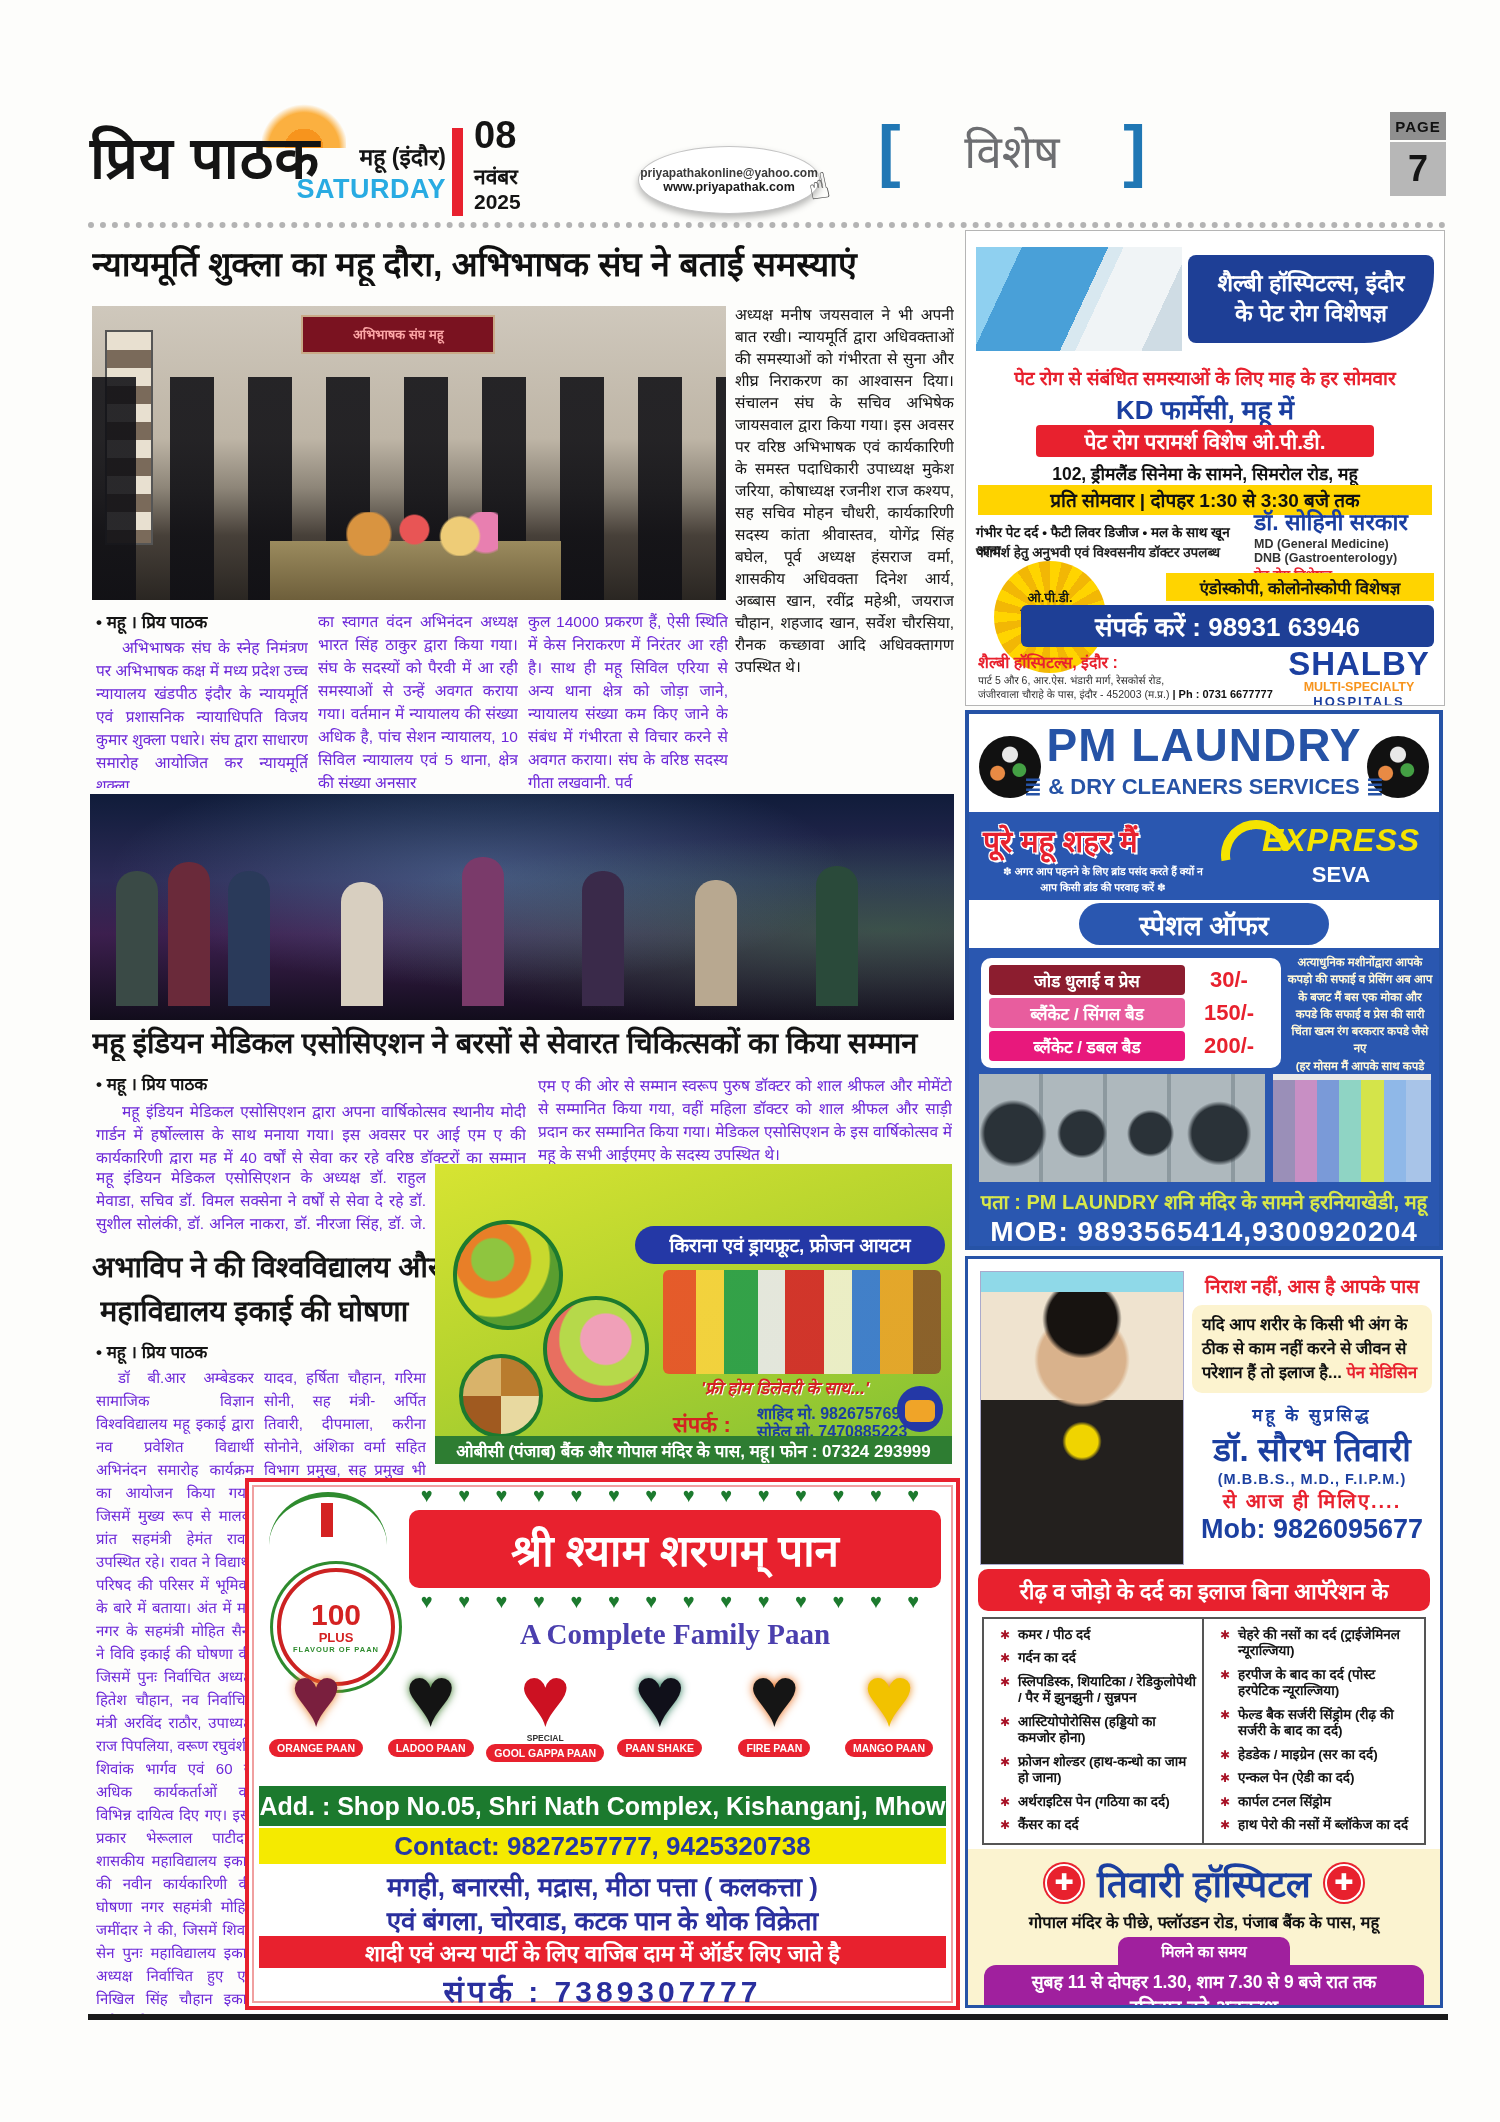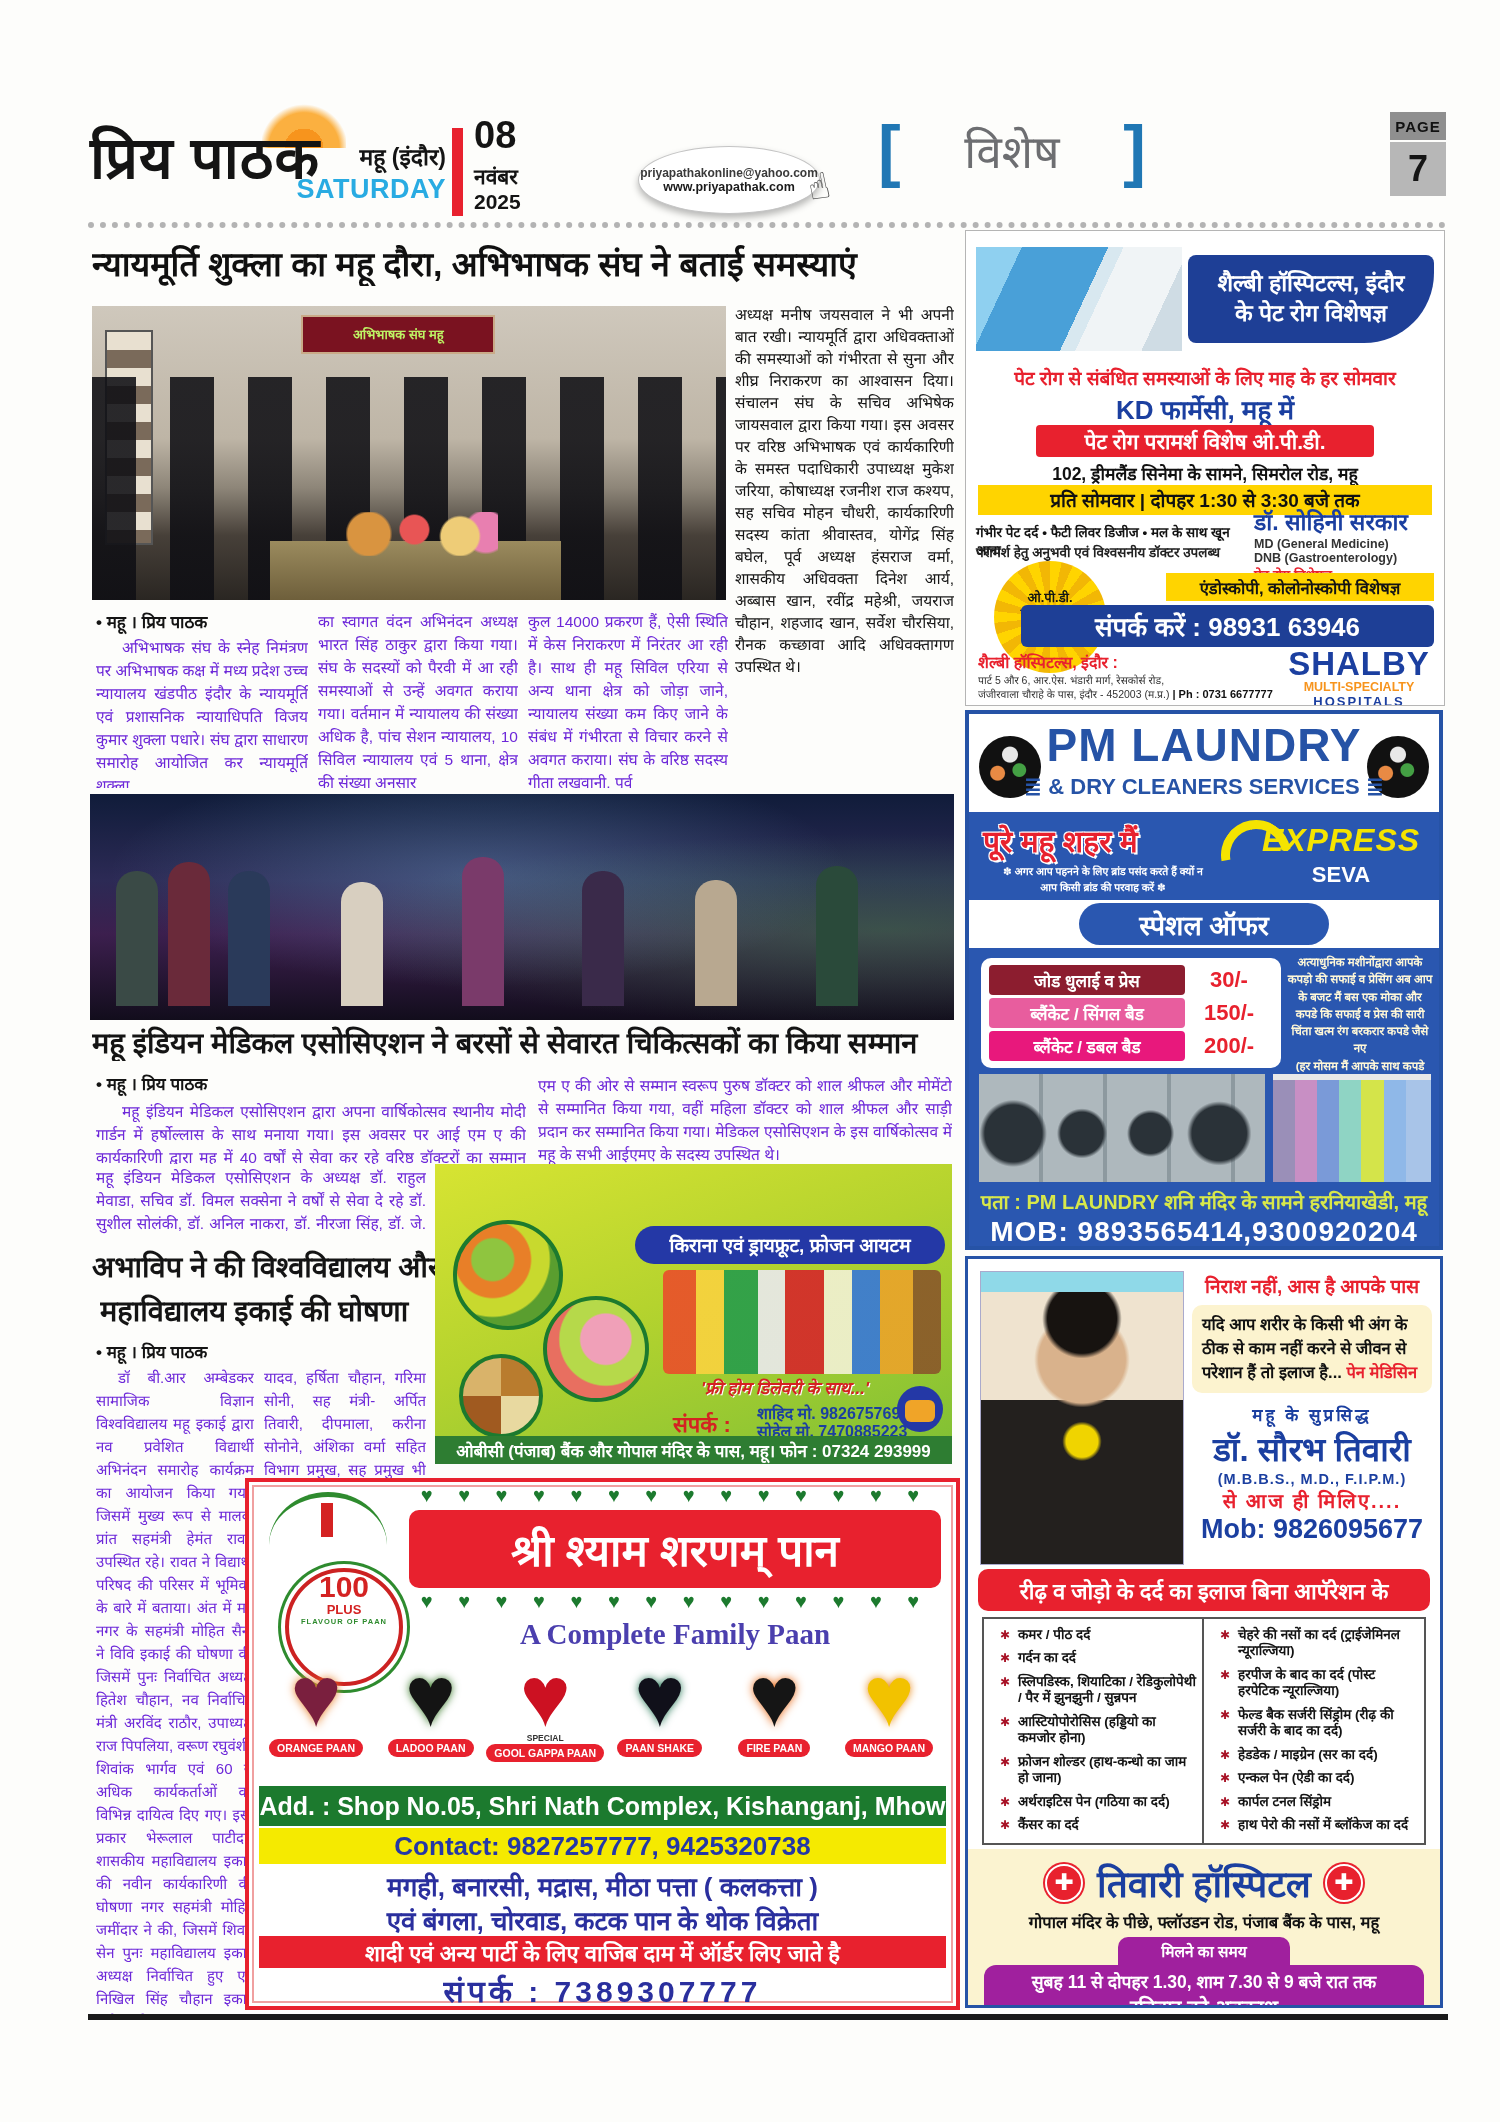--- a/index.html
+++ b/index.html
@@ -31,21 +31,21 @@
               display:flex;align-items:center;justify-content:center;}
   #dotline{left:88px;top:222px;width:1358px;border-top:6px dotted #b3b3b3;}
 
   
   #a1-headline{left:92px;top:240px;width:866px;font-size:34px;font-weight:800;color:#101010;white-space:nowrap;overflow:hidden;}
   #ph1{left:92px;top:306px;width:634px;height:294px;overflow:hidden;
        background:linear-gradient(180deg,#cfc8bc 0%,#beb5a6 45%,#8d8578 62%,#474039 78%,#2a2622 100%);}
   .ph1-suits{position:absolute;left:0;top:24%;width:100%;height:76%;
        background:repeating-linear-gradient(90deg,rgba(15,15,20,.88) 0 44px,rgba(15,15,20,0) 44px 78px);}
   .ph1-banner{position:absolute;left:33%;top:3%;width:30%;height:12%;background:#7a1220;border:2px solid #c9aa88;
-       color:#bef264;font-size:13px;font-weight:700;display:flex;align-items:center;justify-content:center;}
+       color:#fca5a5;font-size:13px;font-weight:700;display:flex;align-items:center;justify-content:center;}
   .ph1-poster{position:absolute;left:2%;top:8%;width:7%;height:72%;border:2px solid #555;
        background:repeating-linear-gradient(180deg,#e8e0d0 0 18px,#7a6a5a 18px 36px);}
   .ph1-table{position:absolute;left:28%;bottom:0;width:46%;height:20%;background:linear-gradient(180deg,#9b8b5e,#6e5f3b);}
   .ph1-flowers{position:absolute;left:40%;bottom:15%;width:24%;height:15%;
        background:radial-gradient(circle at 15% 50%,#d99440 0 16%,transparent 18%),
                   radial-gradient(circle at 45% 40%,#e85555 0 16%,transparent 18%),
                   radial-gradient(circle at 75% 55%,#eecc77 0 16%,transparent 18%),
                   radial-gradient(circle at 92% 45%,#e87fb0 0 14%,transparent 16%);}
   #a1-rcol{left:735px;top:304px;width:219px;height:484px;font-size:15.5px;line-height:22px;text-align:justify;color:#161616;overflow:hidden;}
   #a1-byline{left:96px;top:610px;font-size:17px;font-weight:800;}
@@ -105,21 +105,21 @@
   .hj-scooter::after{content:"";position:absolute;left:8px;top:14px;width:30px;height:22px;border-radius:6px;background:#f0a428;}
   .hj-strip{left:0;top:272px;width:100%;height:28px;background:#2e7d32;color:#fff;font-size:17px;font-weight:700;
             display:flex;align-items:center;justify-content:center;}
 
   
   #ad-paan{left:245px;top:1478px;width:707px;height:524px;border:4px solid #e8212e;background:#fff;
            box-shadow:inset 0 0 0 3px #fff,inset 0 0 0 5px #f0a0a0;overflow:hidden;}
   .pn-logo{left:20px;top:10px;width:118px;height:48px;border:0;border-top:5px solid #2e8b2e;border-radius:50%/100% 100% 0 0;}
   .pn-logo::after{content:"";position:absolute;left:52px;top:6px;width:12px;height:34px;background:#d42222;}
   .pn-badge{left:28px;top:86px;width:110px;height:110px;border-radius:50%;border:4px solid #cc2222;background:#fff;
-            box-shadow:0 0 0 4px #fff,0 0 0 7px #2e8b2e;display:flex;flex-direction:column;align-items:center;margin-left:8px;}
+            box-shadow:0 0 0 4px #fff,0 0 0 7px #2e8b2e;display:flex;flex-direction:column;align-items:center;justify-content:center;}
   .pn-b1{font-size:30px;font-weight:900;color:#d42222;line-height:1;}
   .pn-b2{font-size:13px;font-weight:800;color:#d42222;}
   .pn-b3{font-size:7.5px;font-weight:700;color:#2e8b2e;letter-spacing:1px;}
   .pn-hearts{left:160px;width:532px;text-align:center;color:#1c7a2e;font-size:20px;letter-spacing:10px;}
   .pn-hearts::before{content:"♥ ♥ ♥ ♥ ♥ ♥ ♥ ♥ ♥ ♥ ♥ ♥ ♥ ♥";}
   #pn-hrow1{top:2px;} #pn-hrow2{top:108px;}
   .pn-title{left:160px;top:28px;width:532px;height:78px;background:#e8212e;border-radius:10px;color:#fff;
             font-size:44px;font-weight:800;display:flex;align-items:center;justify-content:center;}
   .pn-family{left:160px;top:136px;width:532px;text-align:center;font-size:29px;font-weight:700;color:#4b3fae;
              font-family:"Liberation Serif",serif;}

